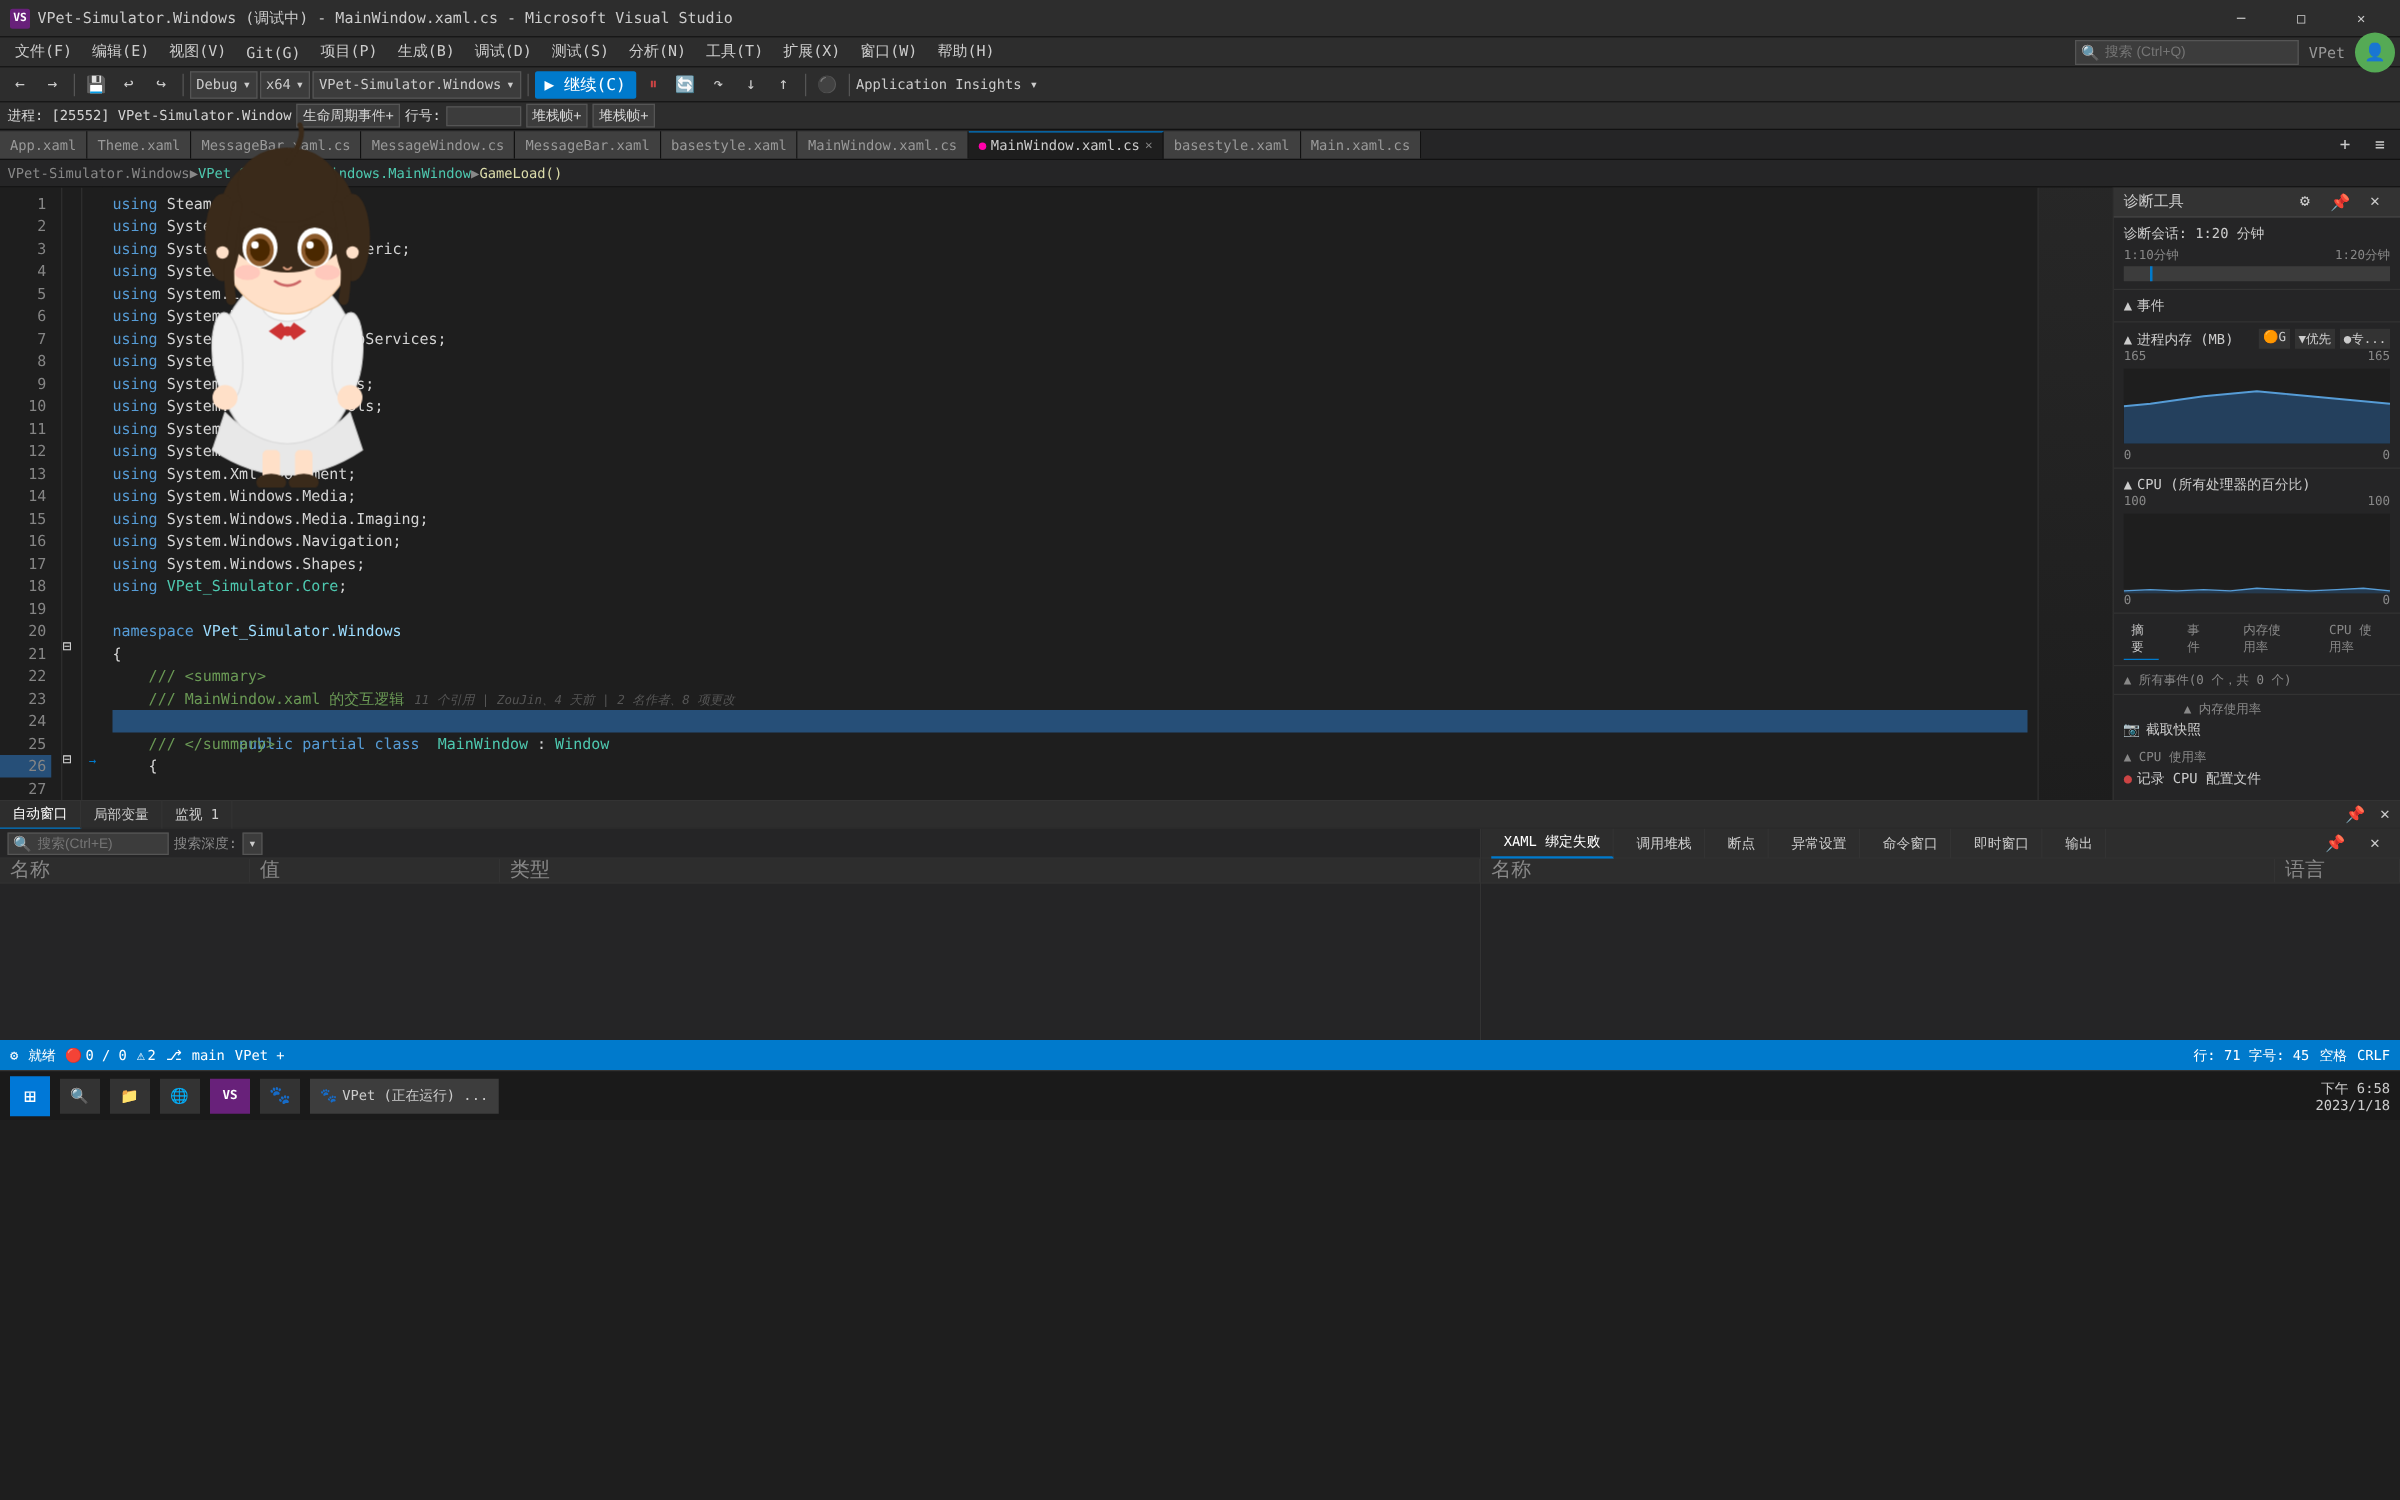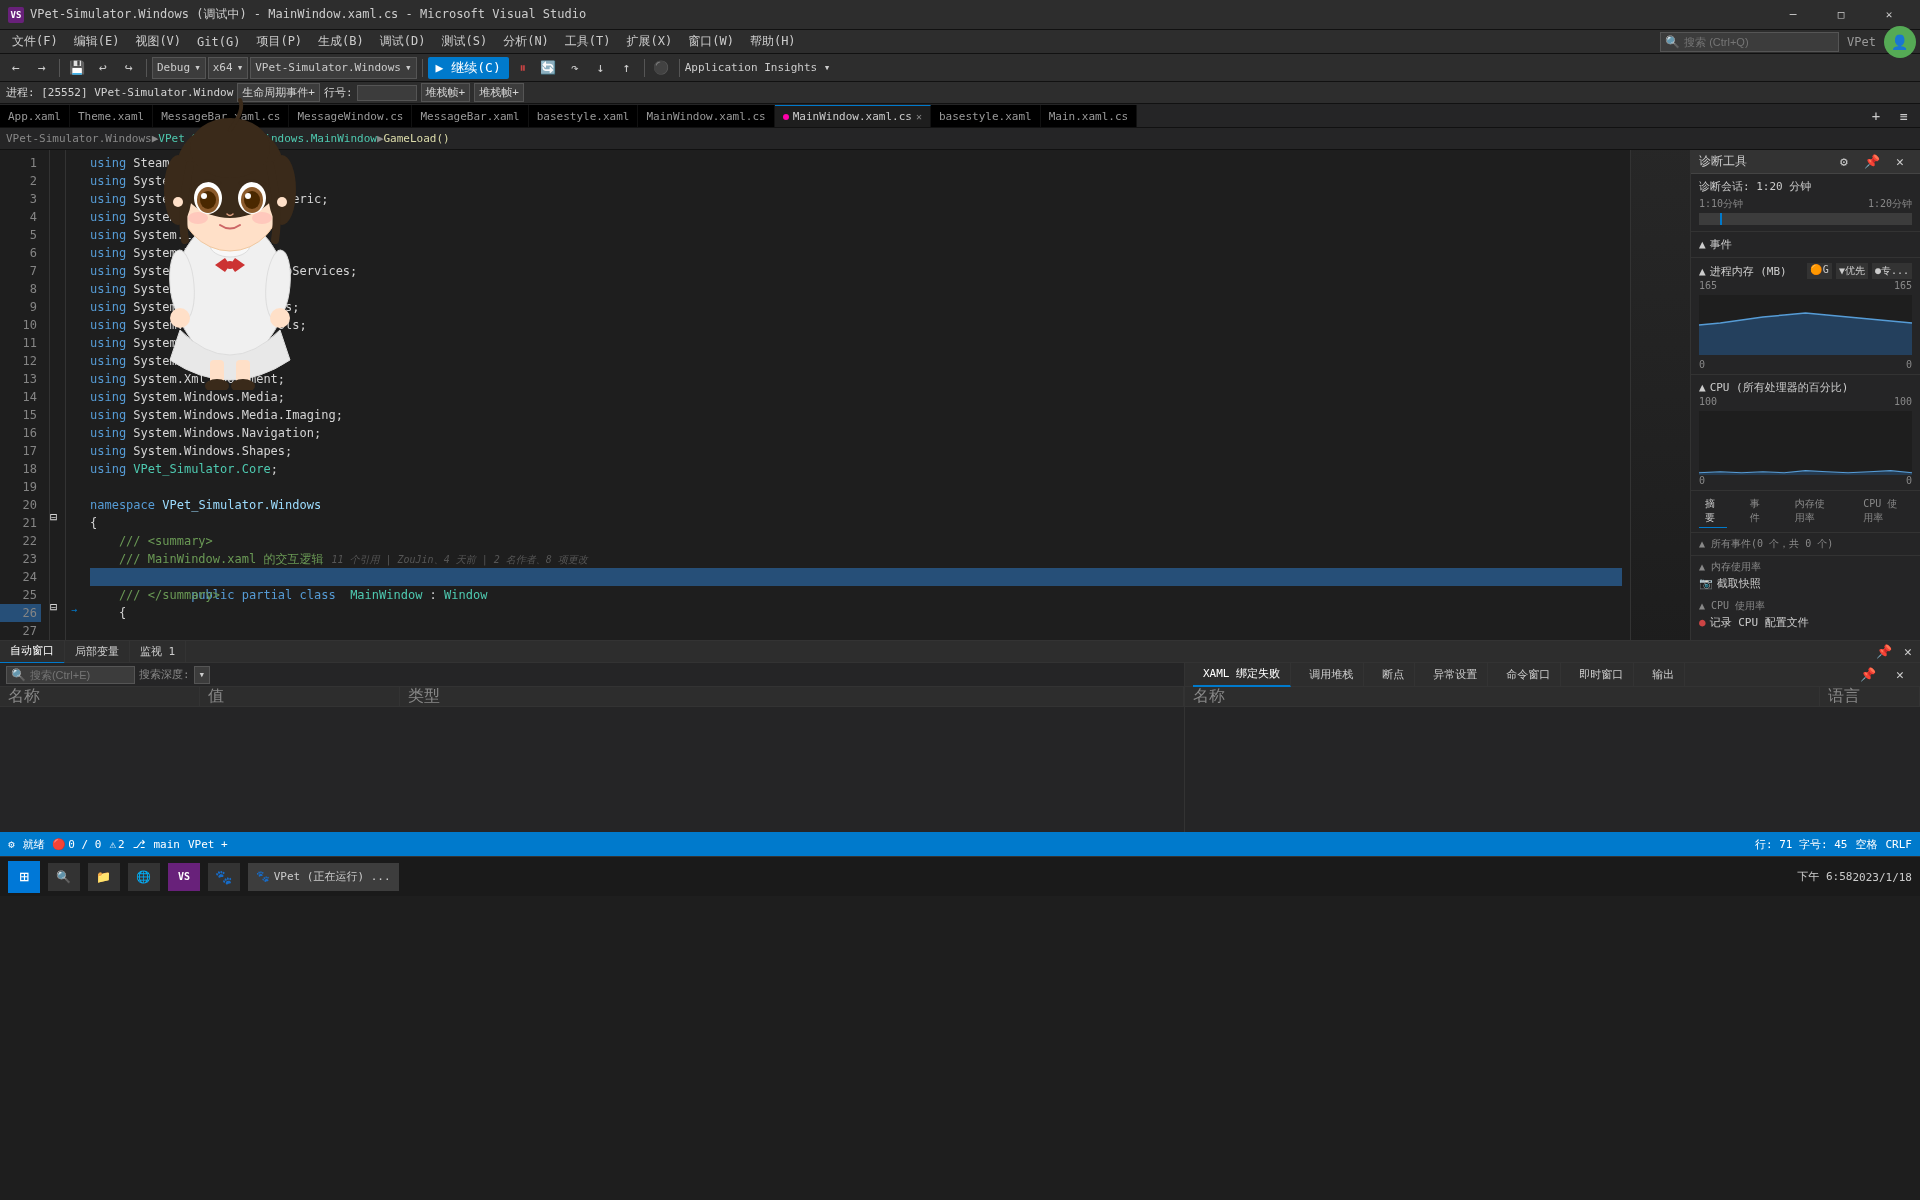--- a/index.html
+++ b/index.html
@@ -137,21 +137,21 @@
       background: #252526;
       display: flex;
       align-items: flex-end;
       border-bottom: 1px solid #111;
       overflow: hidden;
     }
     .tab {
       height: 22px;
       padding: 0 8px;
       display: flex; align-items: center; gap: 4px;
-      background: #000000;
+      background: #404040;
       border-right: 1px solid #111;
       color: #999;
       font-size: 11px;
       cursor: pointer;
       white-space: nowrap;
     }
     .tab.active {
       background: #1e1e1e;
       color: #cccccc;
       border-top: 1px solid #007acc;
@@ -742,21 +742,21 @@
     </div>
 
     <div class="diag-events">
       <div>
         <span>▲</span>
         <span> 所有事件(0 个，共 0 个)</span>
       </div>
     </div>
 
     <div style="padding:4px 8px;border-top:1px solid #333;">
-      <div style="color:#888;font-size:10px;">▲ 内存使用率</div>
+      <div style="color:#888;font-size:10px;margin-left:48px;">▲ 内存使用率</div>
       <div style="display:flex;gap:4px;align-items:center;margin-top:2px;">
         <span>📷</span>
         <span style="cursor:pointer;color:#ccc;">截取快照</span>
       </div>
     </div>
 
     <div style="padding:4px 8px;">
       <div style="color:#888;font-size:10px;">▲ CPU 使用率</div>
       <div style="display:flex;gap:4px;align-items:center;margin-top:2px;">
         <span style="color:#c44;">●</span>
@@ -847,21 +847,21 @@
   <div style="width:32px;height:28px;background:#333;display:flex;align-items:center;justify-content:center;cursor:pointer;font-size:12px;">🔍</div>
   <div style="width:32px;height:28px;background:#333;display:flex;align-items:center;justify-content:center;cursor:pointer;">📁</div>
   <div style="width:32px;height:28px;background:#333;display:flex;align-items:center;justify-content:center;cursor:pointer;">🌐</div>
   <div style="width:32px;height:28px;background:#68217a;display:flex;align-items:center;justify-content:center;cursor:pointer;font-weight:bold;color:white;font-size:10px;">VS</div>
   <div style="width:32px;height:28px;background:#333;display:flex;align-items:center;justify-content:center;cursor:pointer;font-size:14px;">🐾</div>
   <div style="height:28px;padding:0 8px;background:#3d3d3d;display:flex;align-items:center;cursor:pointer;font-size:11px;color:#ccc;gap:4px;">
     <span>🐾</span>
     <span>VPet (正在运行) ...</span>
   </div>
   <div style="flex:1;"></div>
-  <div style="display:flex;flex-direction:row;align-items:flex-end;font-size:11px;color:#ccc;cursor:pointer;">
+  <div style="display:flex;flex-direction:column;align-items:flex-end;font-size:11px;color:#ccc;cursor:pointer;">
     <span>下午 6:58</span>
     <span>2023/1/18</span>
   </div>
 </div>
 
 <div id="anime-char" style="position:fixed;left:130px;top:90px;width:200px;height:300px;z-index:100;pointer-events:none;">
   <svg width="200" height="300" viewBox="0 0 200 300">
 
     <ellipse cx="100" cy="200" rx="55" ry="70" fill="#f0f0f0" stroke="#ccc" stroke-width="1"></ellipse>
 

